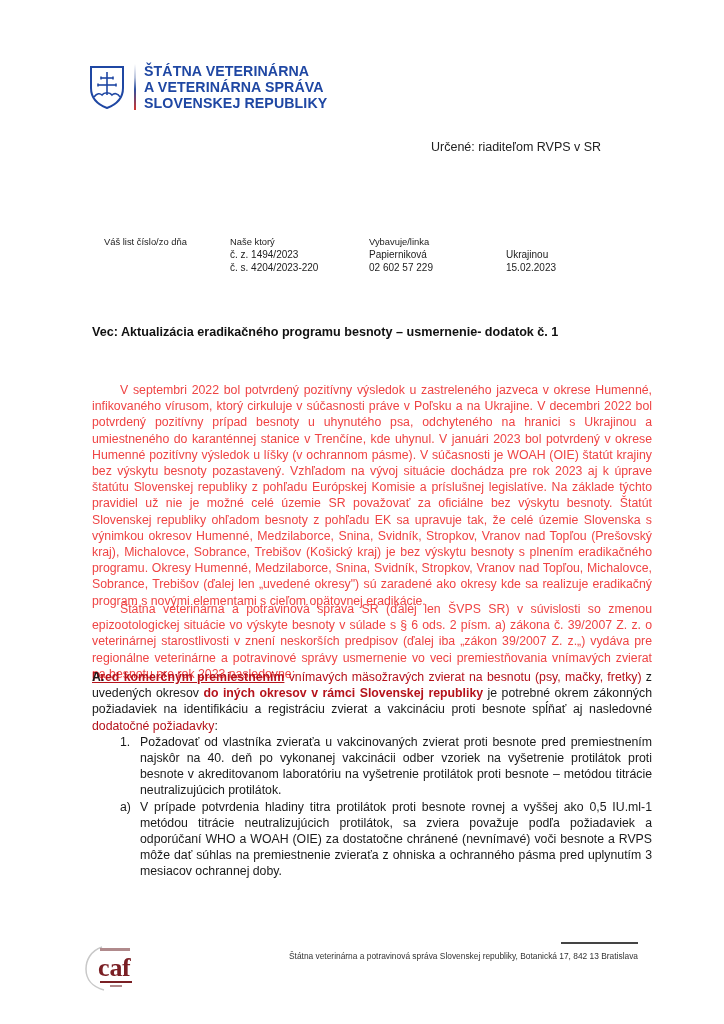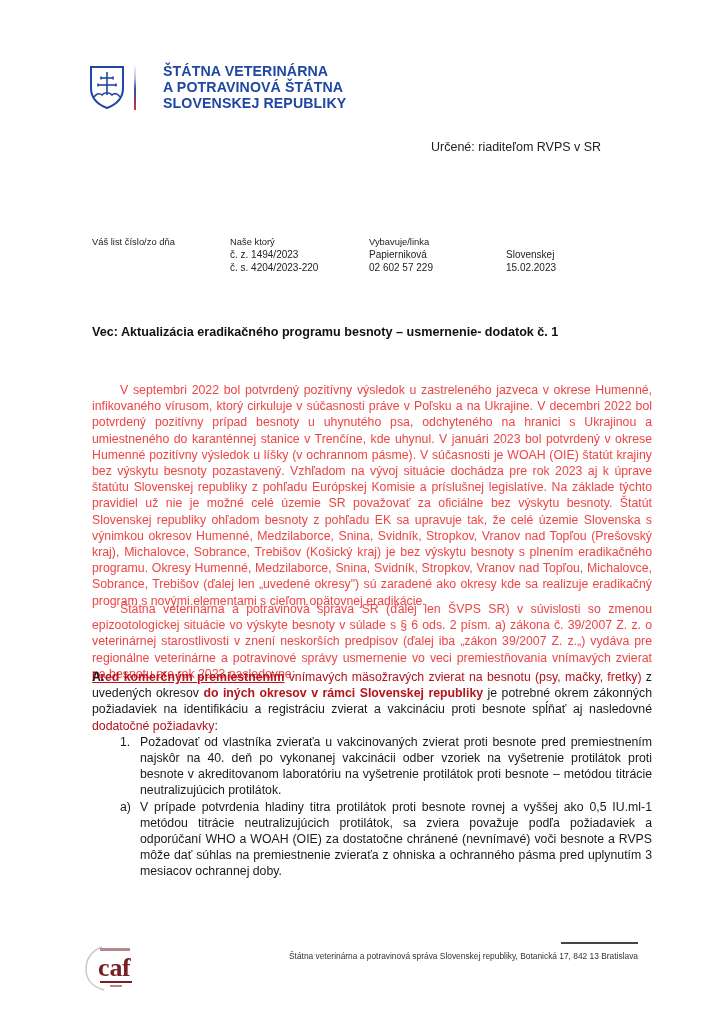--- a/index.html
+++ b/index.html
@@ -7,29 +7,29 @@
     width: 724px; height: 1024px; position: relative; overflow: hidden;
     font-family: "Liberation Sans", sans-serif; color: #1a1a1a;
   }
   .abs { position: absolute; }
 
   
   .logo { left: 88px; top: 57px; width: 300px; height: 60px; display: flex; align-items: center; }
   .logo-emblem { width: 38px; height: 46px; }
   .logo-divider { width: 2px; height: 46px; margin: 0 8px 0 8px;
     background: linear-gradient(#ffffff 0%, #b9c3dc 30%, #2d4fa0 55%, #d0342c 100%); }
-  .logo-text { color: #1f47a3; font-weight: bold; font-size: 14.2px; line-height: 16px; letter-spacing: 0.1px; margin-left: 19px; }
+  .logo-text { color: #1f47a3; font-weight: bold; font-size: 14.2px; line-height: 16px; letter-spacing: 0.1px; }
 
   .addressee { left: 431px; top: 140px; font-size: 12.5px; color: #222; }
 
   
   .ref { top: 235px; font-size: 9.4px; line-height: 13px; color: #222; }
   .ref div { white-space: nowrap; }
   .ref .val { font-size: 10px; }
-  .ref-1 { left: 92px; }
+  .ref-1 { left: 104px; }
   .ref-2 { left: 230px; }
   .ref-3 { left: 369px; }
   .ref-4 { left: 506px; top: 248px; }
 
   .subject { left: 92px; top: 325px; font-size: 12.6px; font-weight: bold; color: #111; white-space: nowrap; }
 
   .body-text {
     left: 92px; width: 560px; font-size: 12.3px; line-height: 16.2px; color: #ef4444;
     text-align: justify;
     margin-top: 34px;
@@ -68,42 +68,42 @@
       <line x1="13" y1="12.5" x2="13" y2="15.5"></line>
       <line x1="25" y1="12.5" x2="25" y2="15.5"></line>
       <line x1="10" y1="19.5" x2="10" y2="22.5"></line>
       <line x1="28" y1="19.5" x2="28" y2="22.5"></line>
       <path d="M6 33 C9 29 12 29 14 31 C16 28 22 28 24 31 C26 29 30 29 32 33"></path>
     </g>
   </svg>
   <div class="logo-divider"></div>
   <div class="logo-text">
     <div>ŠTÁTNA VETERINÁRNA</div>
-    <div>A POTRAVINOVÁ ŠTÁTNA</div>
+    <div>A VETERINÁRNA SPRÁVA</div>
     <div>SLOVENSKEJ REPUBLIKY</div>
   </div>
 </div>
 
 <div class="abs addressee">Určené: riaditeľom RVPS v SR</div>
 
 <div class="abs ref ref-1">
   <div>Váš list číslo/zo dňa</div>
 </div>
 <div class="abs ref ref-2">
   <div>Naše ktorý</div>
   <div class="val">č. z. 1494/2023</div>
   <div class="val">č. s. 4204/2023-220</div>
 </div>
 <div class="abs ref ref-3">
   <div>Vybavuje/linka</div>
   <div class="val">Papierniková</div>
   <div class="val">02 602 57 229</div>
 </div>
 <div class="abs ref ref-4">
-  <div class="val">Slovenskej</div>
+  <div class="val">Ukrajinou</div>
   <div class="val">15.02.2023</div>
 </div>
 
 <div class="abs subject">Vec: Aktualizácia eradikačného programu besnoty  – usmernenie- dodatok č. 1</div>
 
 <div class="abs body-text p1">
   <p class="p">V septembri 2022 bol potvrdený pozitívny výsledok u zastreleného jazveca  v okrese Humenné, infikovaného vírusom, ktorý cirkuluje v súčasnosti práve v Poľsku a na Ukrajine. V decembri  2022 bol potvrdený pozitívny prípad besnoty u uhynutého psa, odchyteného na hranici s Ukrajinou a umiestneného do karanténnej stanice v Trenčíne, kde uhynul. V januári 2023 bol potvrdený v okrese Humenné pozitívny výsledok u líšky (v ochrannom pásme). V súčasnosti je WOAH (OIE) štatút krajiny bez výskytu besnoty pozastavený. Vzhľadom na vývoj situácie dochádza pre rok 2023 aj k úprave štatútu Slovenskej republiky z pohľadu Európskej Komisie a príslušnej legislatíve. Na základe týchto pravidiel už nie je možné celé územie SR považovať za oficiálne bez výskytu besnoty.  Štatút Slovenskej republiky ohľadom besnoty z pohľadu EK sa upravuje tak, že celé územie Slovenska  s výnimkou okresov Humenné, Medzilaborce, Snina, Svidník, Stropkov, Vranov nad Topľou (Prešovský kraj), Michalovce, Sobrance, Trebišov (Košický kraj)  je bez výskytu besnoty s plnením eradikačného programu. Okresy Humenné, Medzilaborce, Snina, Svidník, Stropkov, Vranov nad Topľou, Michalovce, Sobrance, Trebišov  (ďalej len „uvedené okresy") sú zaradené ako okresy kde sa realizuje eradikačný program s novými elementami s cieľom opätovnej eradikácie.</p>
 </div>
 <div class="abs body-text p2">
   <p class="p">Štátna veterinárna a potravinová správa SR (ďalej len ŠVPS SR) v súvislosti so zmenou epizootologickej situácie vo výskyte besnoty v súlade s § 6 ods. 2 písm. a) zákona č. 39/2007 Z. z. o veterinárnej starostlivosti v znení neskorších predpisov (ďalej iba „zákon 39/2007 Z. z.„) vydáva  pre regionálne veterinárne a potravinové správy usmernenie vo veci premiestňovania vnímavých zvierat na besnotu pre rok 2023  nasledovne:</p>

